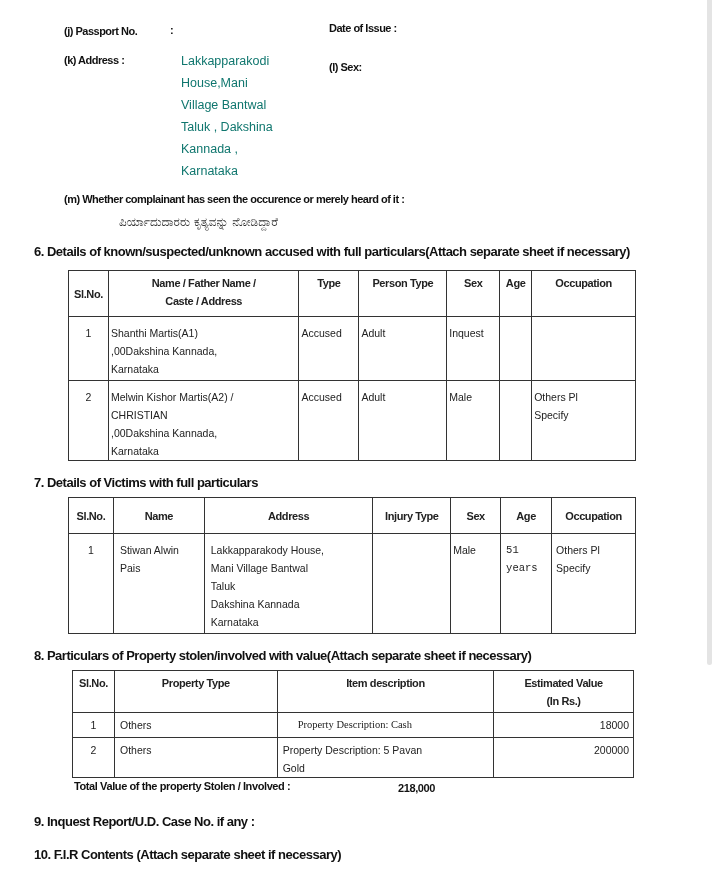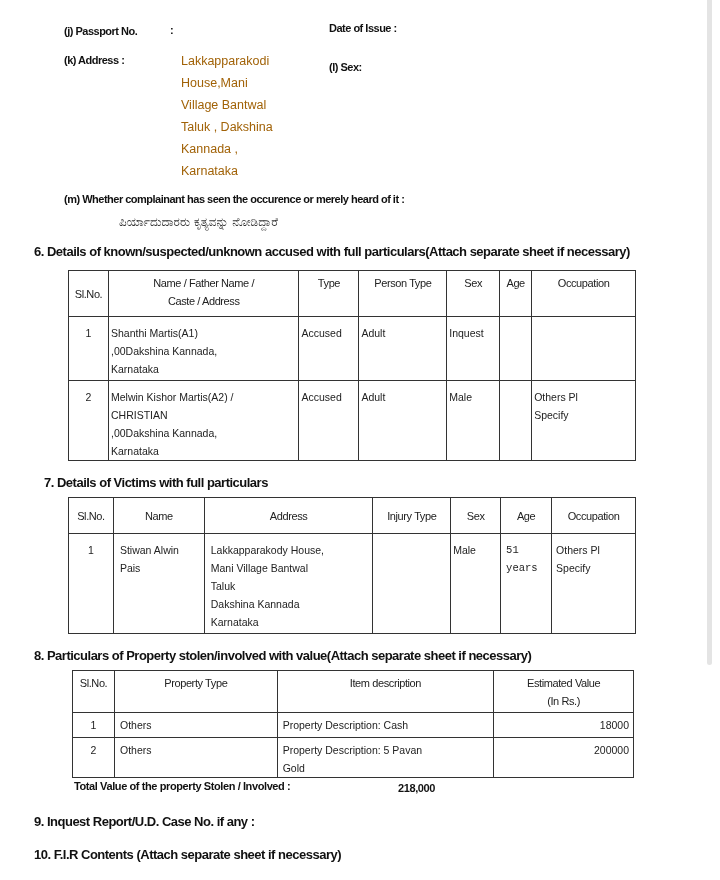--- a/index.html
+++ b/index.html
@@ -4,36 +4,36 @@
   <style>
     html, body { margin: 0; padding: 0; }
     body {
       width: 720px; height: 880px; position: relative; overflow: hidden;
       background: #ffffff; color: #111;
       font-family: "Liberation Sans", sans-serif;
     }
     .abs { position: absolute; }
     .b { font-weight: bold; letter-spacing: -0.4px; }
     .lbl { font-size: 11px; font-weight: bold; letter-spacing: -0.5px; }
-    .addr-line { font-size: 12.5px; line-height: 22px; color: #a16207; }
+    .addr-line { font-size: 12.5px; line-height: 22px; color: #0f766e; }
     .heading { font-size: 13px; font-weight: bold; letter-spacing: -0.5px; }
     .kannada { font-size: 12px; color: #333; font-family: "DejaVu Sans", sans-serif; }
 
     table { border-collapse: collapse; position: absolute; }
     td, th {
       border: 1.3px solid #333;
       vertical-align: top;
       font-size: 10.5px;
       line-height: 18px;
       padding: 0 2px;
       color: #222;
       text-align: left;
       font-weight: normal;
     }
-    th { font-weight: normal; text-align: center; letter-spacing: -0.4px; padding-top: 3px; font-size: 11px; }
+    th { font-weight: bold; text-align: center; letter-spacing: -0.4px; padding-top: 3px; font-size: 11px; }
     td.c { text-align: center; }
     td.r { text-align: right; padding-right: 4px; }
     .pad { padding-top: 7px; }
 
     .scrollbar {
       position: absolute; left: 707px; top: 0; width: 5px; height: 665px;
       background: #e4e4e4; border-radius: 0 0 3px 3px;
     }
   </style>
 </head>
@@ -111,21 +111,21 @@
     <td class="pad">Male</td>
     <td class="pad"></td>
     <td class="pad">
       <div>Others Pl</div>
       <div>Specify</div>
     </td>
   </tr>
 </tbody>
   </table>
 
-<div class="abs heading" style="left:44px;top:475px;">7.  Details of Victims with full particulars</div>
+<div class="abs heading" style="left:34px;top:475px;">7.  Details of Victims with full particulars</div>
 
 <table style="left:68px;top:497px;width:568px;">
   <colgroup>
     <col style="width:45px">
       <col style="width:91px">
       <col style="width:169px">
       <col style="width:78px">
     <col style="width:50px">
       <col style="width:51px">
       <col style="width:84px">
@@ -182,21 +182,21 @@
     <th>Property Type</th>
     <th>Item description</th>
     <th>
       <div>Estimated Value</div>
       <div>(In Rs.)</div>
     </th>
   </tr>
   <tr style="height:25px;">
     <td class="c" style="padding-top:3px;">1</td>
     <td style="padding-top:3px;padding-left:5px;">Others</td>
-    <td style="padding-top:3px;padding-left:5px;">Property Description: Cash</td>
+    <td style="padding-top:3px;padding-left:20px;font-family:Liberation Serif, serif;">Property Description: Cash</td>
     <td class="r" style="padding-top:3px;">18000</td>
   </tr>
   <tr style="height:39px;">
     <td class="c" style="padding-top:3px;">2</td>
     <td style="padding-top:3px;padding-left:5px;">Others</td>
     <td style="padding-top:3px;padding-left:5px;">
       <div>Property Description: 5 Pavan</div>
       <div>Gold</div>
     </td>
     <td class="r" style="padding-top:3px;">200000</td>

